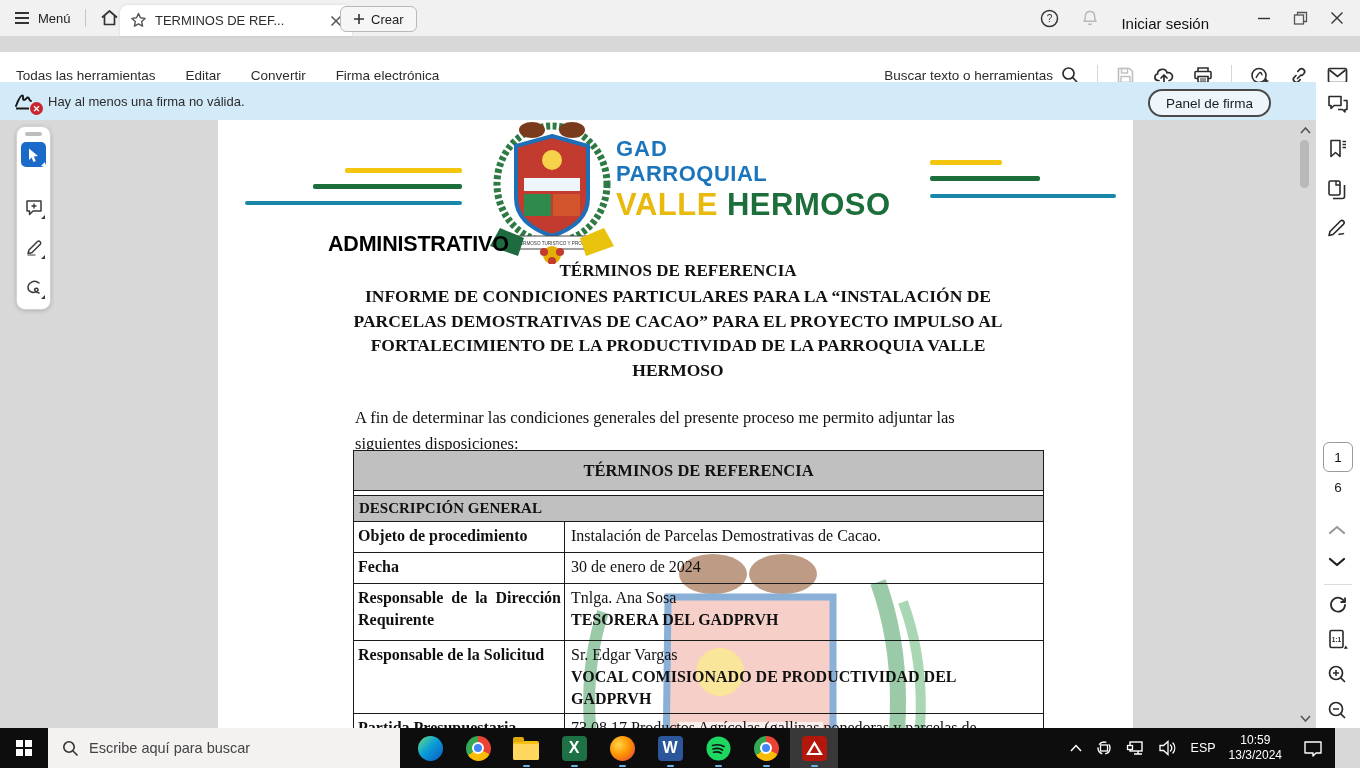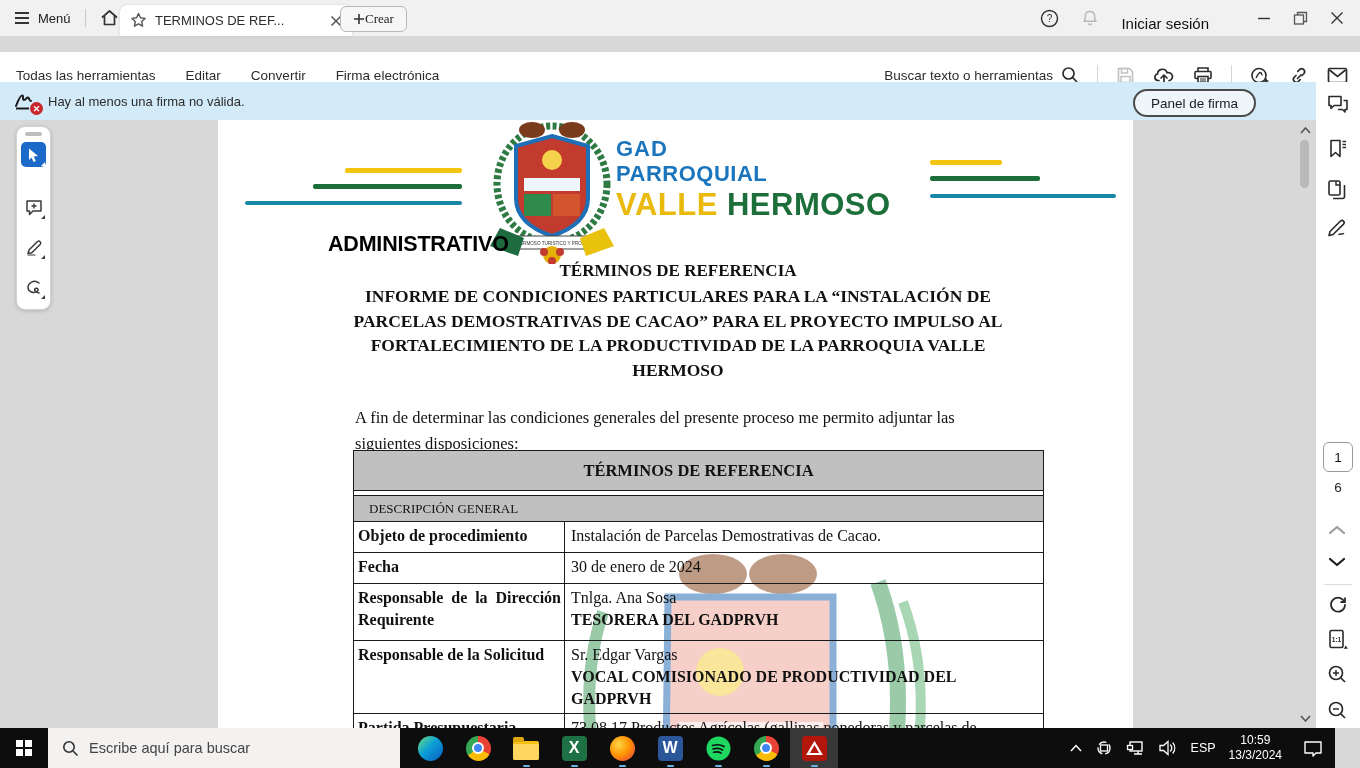--- a/index.html
+++ b/index.html
@@ -11,39 +11,39 @@
 
   
   .titlebar{position:absolute;left:0;top:0;width:1360px;height:36px;background:#f1f1f1;}
   .tb-left{position:absolute;left:0;top:0;height:36px;display:flex;align-items:center;gap:6px;padding-left:14px;}
   .menu-btn{display:flex;align-items:center;gap:8px;color:#222;font-size:13px;cursor:default;}
   .tb-divider{width:1px;height:18px;background:#c7c7c7;margin:0 8px;}
   .doc-tab{position:absolute;left:120px;top:5px;width:212px;height:31px;background:#fff;border-radius:8px 8px 0 0;
            display:flex;align-items:center;gap:8px;padding:0 10px;box-shadow:0 0 3px rgba(0,0,0,.12);}
   .doc-tab .t-title{font-size:13px;color:#2c2c2c;white-space:nowrap;overflow:hidden;flex:1;}
   .crear-btn{position:absolute;left:340px;top:6px;height:24px;padding:0 12px;border:1px solid #b9b9b9;border-radius:6px;
-             background:#f6f6f6;display:flex;align-items:center;font-size:13px;color:#222;font-family:Liberation Serif, serif;}
+             background:#f6f6f6;display:flex;align-items:center;gap:6px;font-size:13px;color:#222;}
   .tb-right{position:absolute;right:0;top:0;height:36px;display:flex;align-items:center;gap:22px;padding-right:16px;}
   .signin{font-size:15px;color:#111;margin-right:26px;margin-top:10px;}
 
   
   .toolbar{position:absolute;left:0;top:52px;width:1360px;height:46px;background:#fff;border-bottom:1px solid #e0e0e0;}
   .tool-menus{position:absolute;left:16px;top:0;height:46px;display:flex;align-items:center;gap:30px;}
   .tool-menu{font-size:13.5px;color:#2c2c2c;}
   .tool-right{position:absolute;right:12px;top:0;height:46px;display:flex;align-items:center;gap:18px;}
   .search-lab{font-size:13.5px;color:#2c2c2c;display:flex;align-items:center;gap:8px;}
   .v-sep{width:1px;height:20px;background:#d7d7d7;}
 
   
   .notifbar{position:absolute;left:0;top:82px;width:1316px;height:38px;background:#d3eaf8;display:flex;align-items:center;}
   .notif-msg{font-size:13px;color:#2c2c2c;margin-left:10px;}
   .sig-ico{position:relative;margin-left:14px;}
   .sig-badge{position:absolute;right:-5px;bottom:-4px;width:13px;height:13px;border-radius:50%;background:#c9252d;
              color:#fff;font-size:9px;font-weight:bold;display:flex;align-items:center;justify-content:center;}
-  .panel-firma{position:absolute;right:60px;top:7px;height:24px;padding:0 16px;border:2px solid #4a4a4a;border-radius:14px;
+  .panel-firma{position:absolute;right:45px;top:7px;height:24px;padding:0 16px;border:2px solid #4a4a4a;border-radius:14px;
                background:#eef6fc;font-size:13.5px;color:#1c1c1c;display:flex;align-items:center;}
 
   
   .rail{position:absolute;right:0;top:82px;width:44px;height:646px;background:#fff;}
   .rail-ico{position:absolute;left:11px;color:#2a2a2a;}
   .pagebox{position:absolute;left:7px;width:28px;height:28px;border:1px solid #9a9a9a;border-radius:6px;background:#fff;
            font-size:13.5px;color:#111;display:flex;align-items:center;justify-content:center;}
   .pagetotal{position:absolute;left:0;width:44px;text-align:center;font-size:13.5px;color:#222;}
   .rail-div{position:absolute;left:8px;width:28px;height:1px;background:#dcdcdc;}
 
@@ -76,21 +76,21 @@
   .doc-title1{position:absolute;left:110px;top:141px;width:700px;text-align:center;font-weight:bold;font-size:17px;}
   .doc-title2{position:absolute;left:110px;top:164px;width:700px;text-align:center;font-weight:bold;font-size:17.5px;line-height:24.5px;}
   .doc-intro{position:absolute;left:137px;top:285px;width:655px;font-size:16.5px;line-height:26px;}
 
   
   .dtable{position:absolute;left:135px;top:330px;width:689px;border:1px solid #1a1a1a;background:transparent;z-index:2;}
   .trow{display:flex;border-top:1px solid #1a1a1a;}
   .trow:first-child{border-top:none;}
   .th-main{height:39px;background:#c0c0c0;font-weight:bold;font-size:16.5px;align-items:center;justify-content:center;display:flex;width:100%;}
   .th-gap{height:4px;background:#fff;width:100%;}
-  .th-sub{height:25px;background:#c0c0c0;font-weight:normal;font-size:13px;display:flex;align-items:center;padding-left:15px;width:100%;}
+  .th-sub{height:25px;background:#c0c0c0;font-weight:bold;font-size:15px;display:flex;align-items:center;padding-left:5px;width:100%;}
   .c-lbl{width:203px;border-right:1px solid #1a1a1a;font-weight:bold;font-size:16px;line-height:22px;padding:3px 3px 3px 4px;}
   .c-val{flex:1;font-size:16px;line-height:22px;padding:3px 6px;}
   .c-val .b2{display:block;font-weight:bold;}
   .just{text-align:justify;}
 
   
   .wmark{position:absolute;left:330px;top:432px;width:400px;height:340px;opacity:.55;z-index:1;pointer-events:none;}
 
   
   .taskbar{position:absolute;left:0;top:728px;width:1335px;height:40px;background:#0d0d0d;display:flex;align-items:center;}

